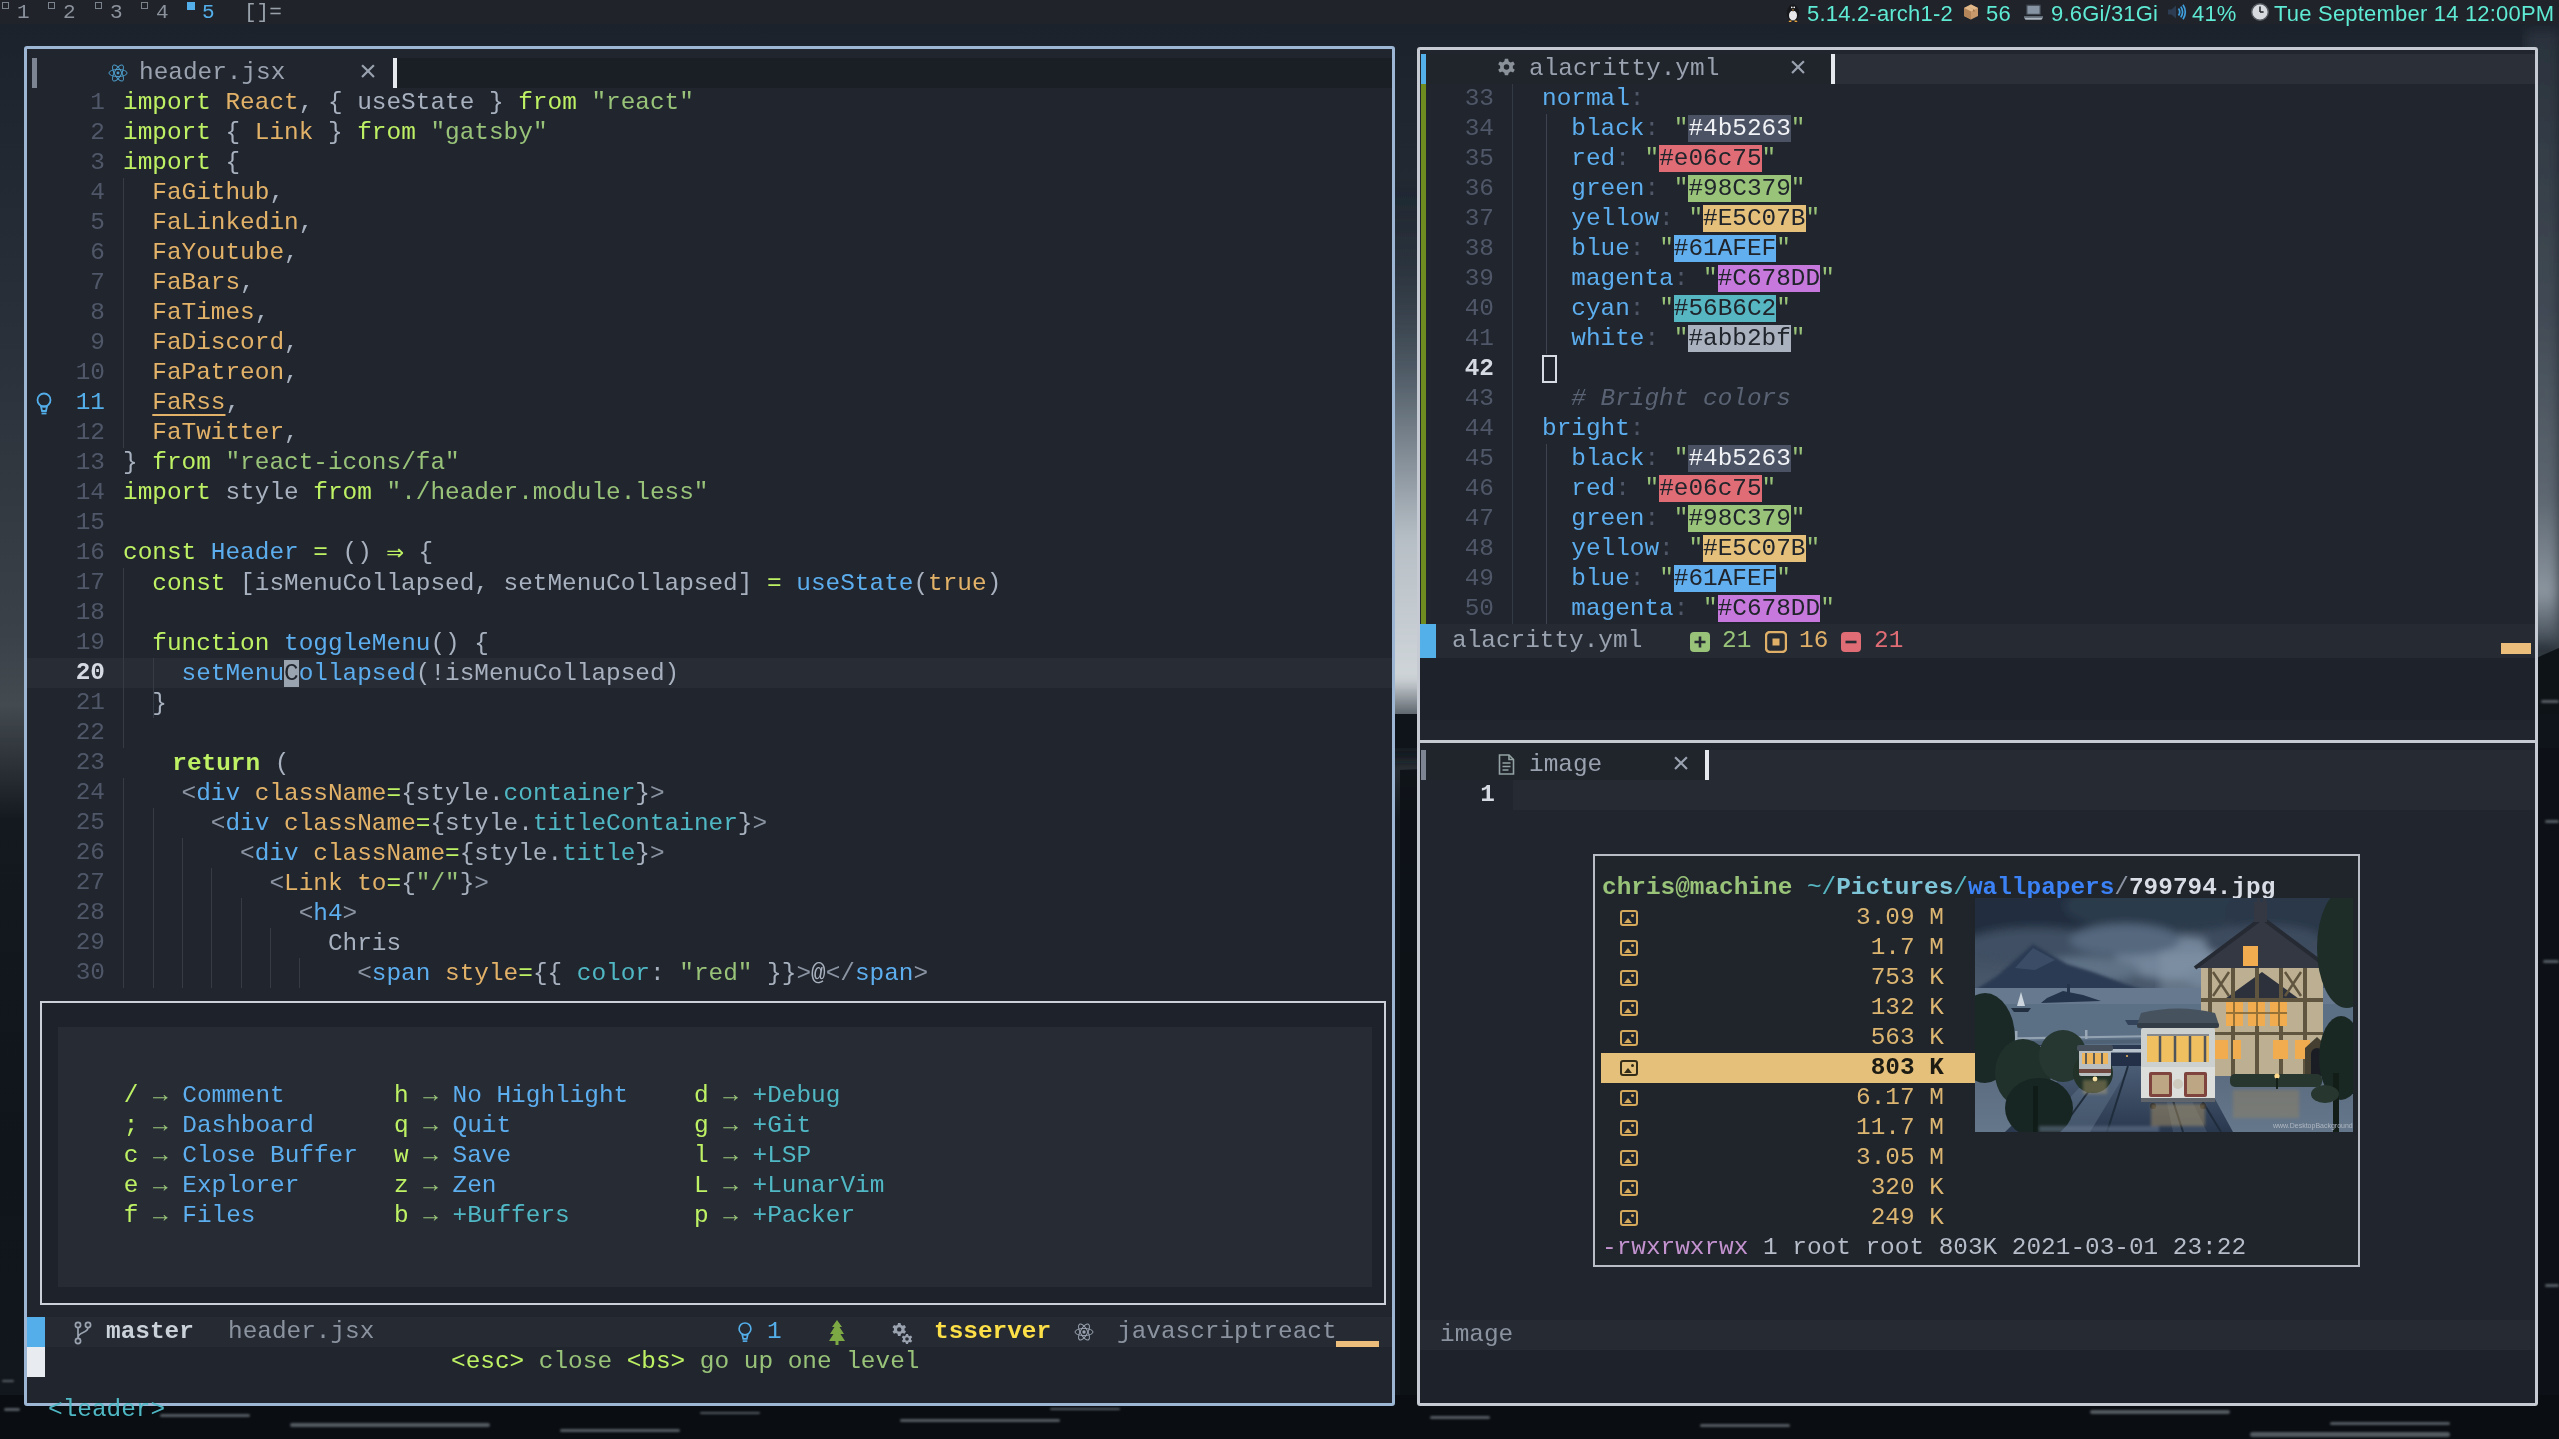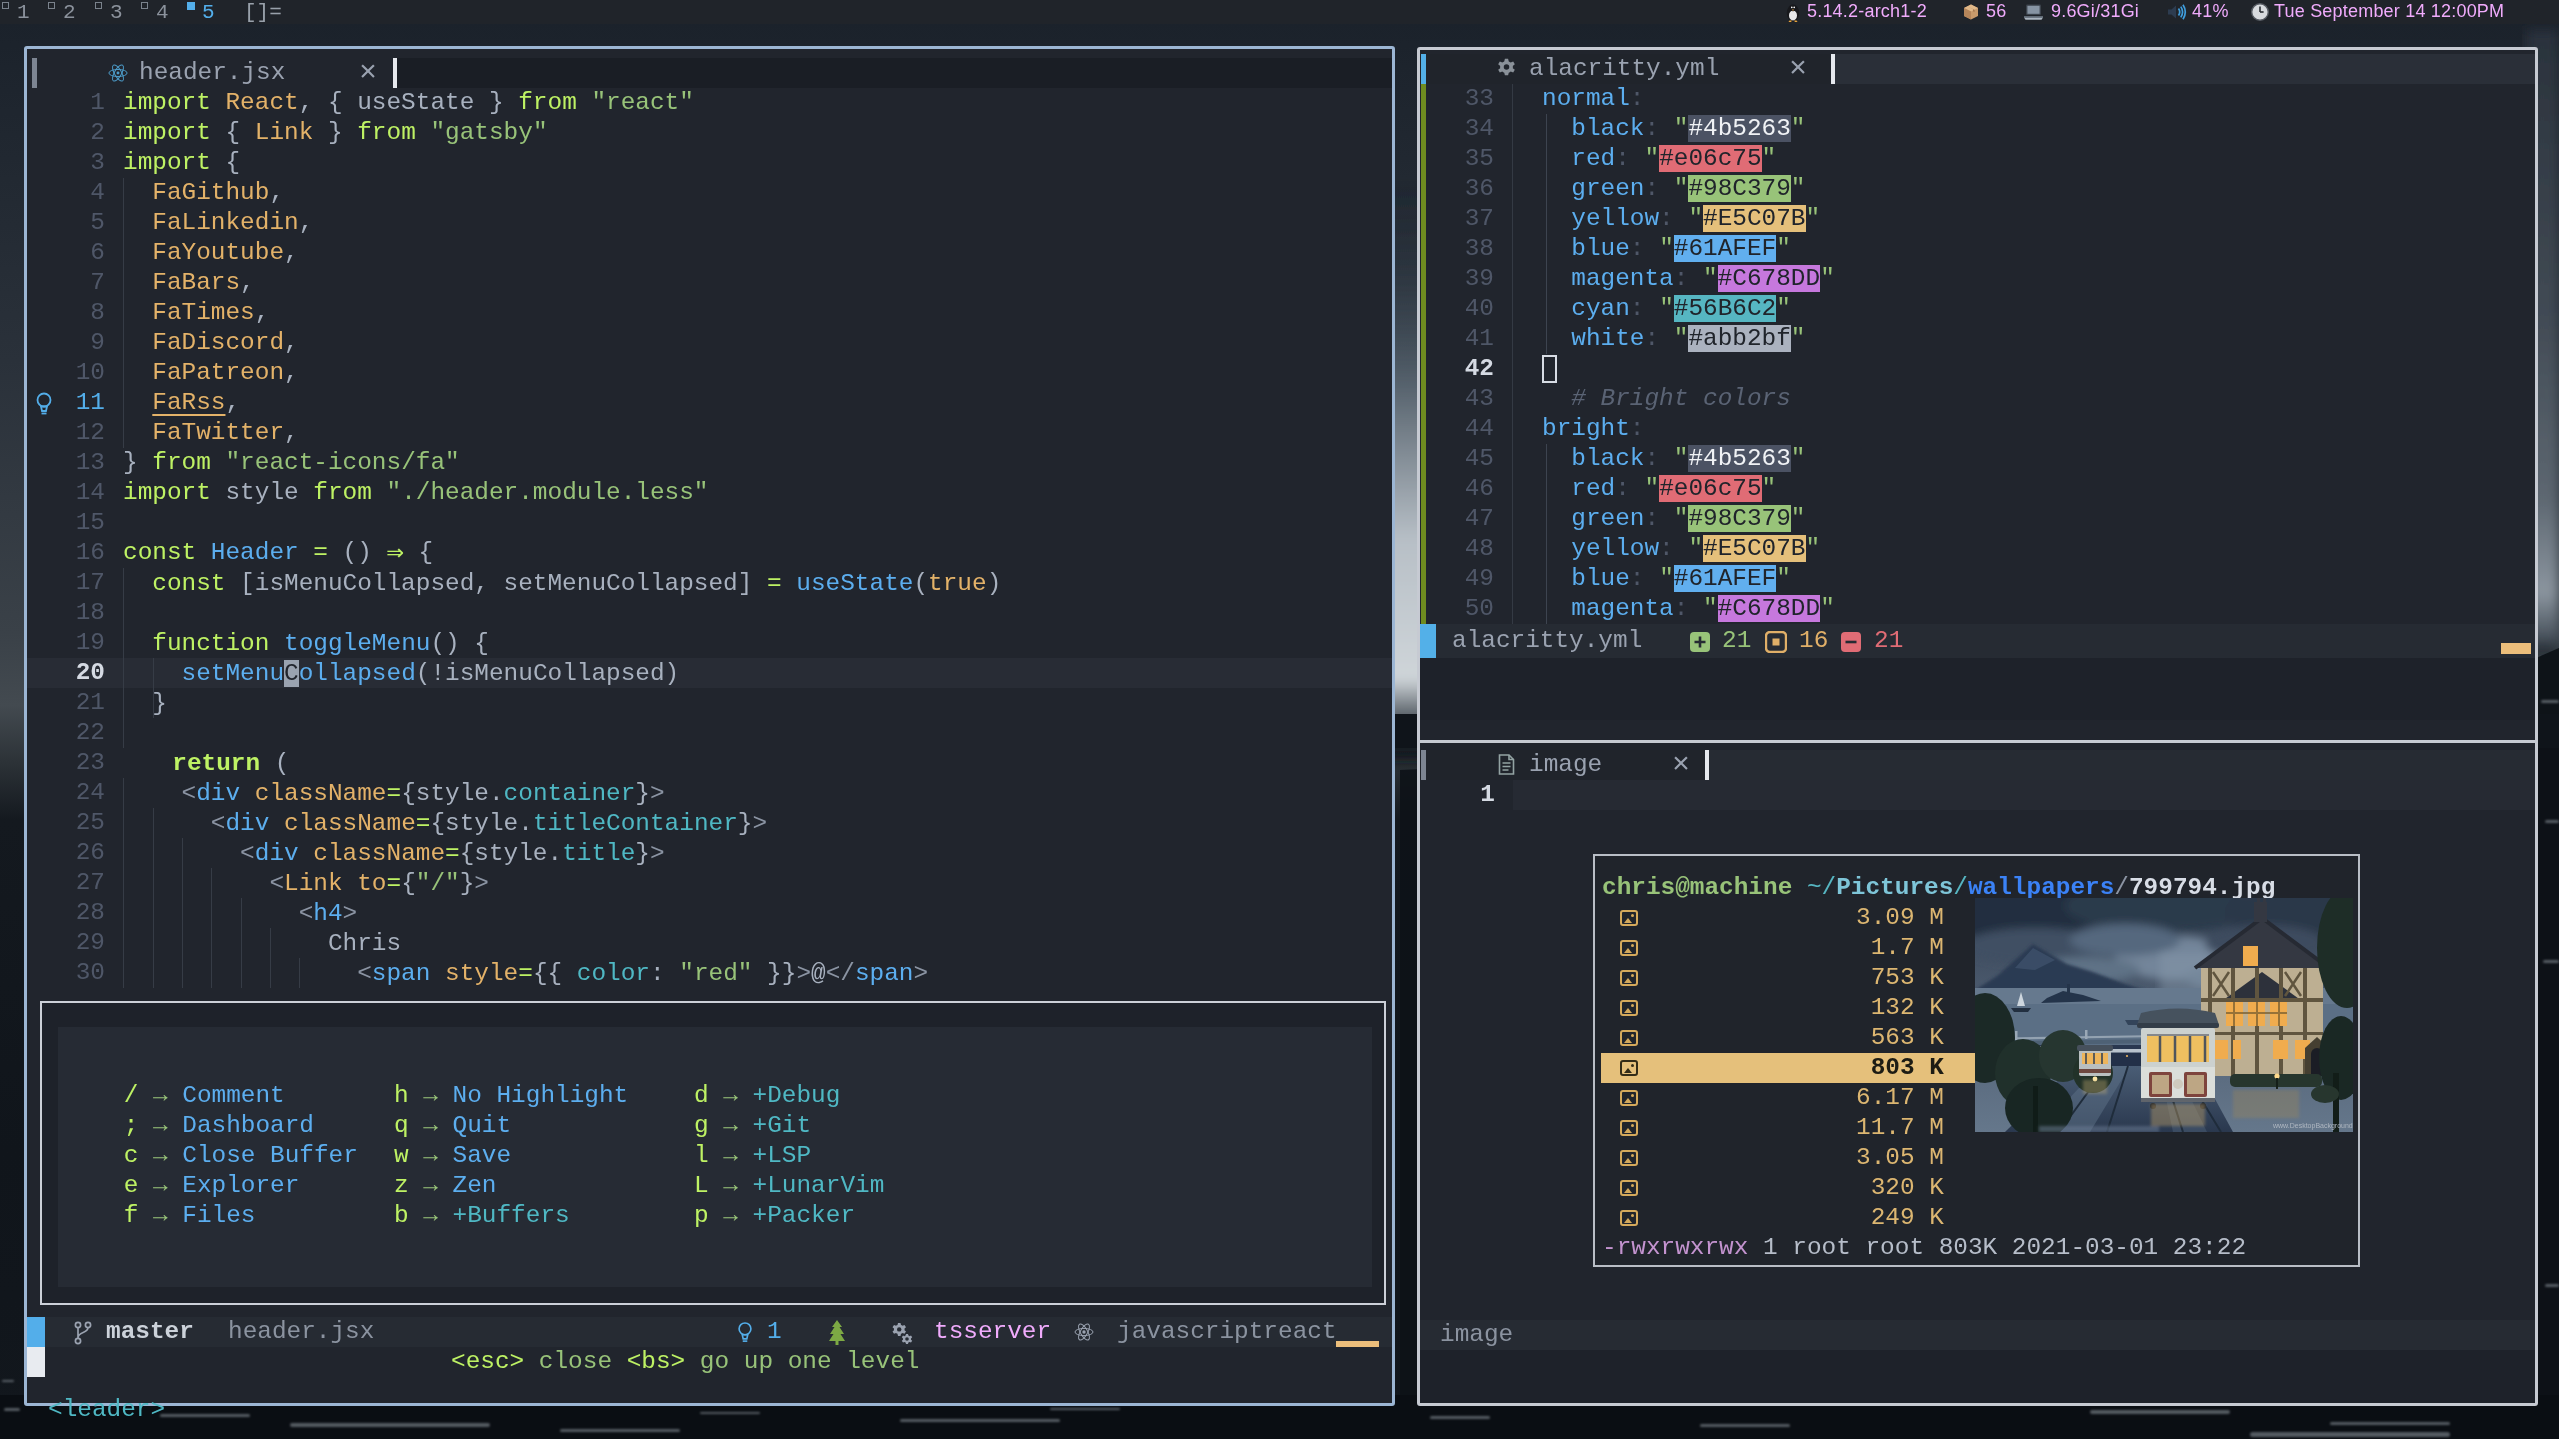--- a/index.html
+++ b/index.html
@@ -107,21 +107,21 @@
   <span class="abs" style="left:48px;top:2px;width:7px;height:7px;border:1.5px solid #7a828c;"></span>
   <span class="abs" style="left:63px;top:1px;">2</span>
   <span class="abs" style="left:95px;top:2px;width:7px;height:7px;border:1.5px solid #7a828c;"></span>
   <span class="abs" style="left:110px;top:1px;">3</span>
   <span class="abs" style="left:141px;top:2px;width:7px;height:7px;border:1.5px solid #7a828c;"></span>
   <span class="abs" style="left:156px;top:1px;">4</span>
   <span class="abs" style="left:187px;top:2px;width:8px;height:8px;background:#53aeea;"></span>
   <span class="abs" style="left:202px;top:1px;color:#53aeea;">5</span>
   <span class="abs" style="left:244px;top:1px;color:#99a1ab;">[]=</span>
 </div>
-<div class="abs" id="bar-right" style="top:0;left:0;width:2559px;height:24px;font-family:'Liberation Sans',sans-serif;font-size:18px;letter-spacing:0.2px;color:#f0abfc;">
+<div class="abs" id="bar-right" style="top:0;left:0;width:2559px;height:24px;font-family:'Liberation Sans',sans-serif;font-size:22px;letter-spacing:0.2px;color:#5eead4;">
 
   <svg class="abs" style="left:1785px;top:3px;" width="16" height="19" viewBox="0 0 16 19">
     <ellipse cx="8" cy="10" rx="6.2" ry="8.4" fill="#17181c"></ellipse>
     <ellipse cx="8" cy="12.5" rx="4" ry="5" fill="#e8e8ea"></ellipse>
     <ellipse cx="8" cy="5" rx="3.4" ry="3.2" fill="#17181c"></ellipse>
     <circle cx="6.8" cy="4.4" r="0.8" fill="#fff"></circle>
       <circle cx="9.2" cy="4.4" r="0.8" fill="#fff"></circle>
     <path d="M7 6.5 L9 6.5 L8 8 Z" fill="#e8a33d"></path>
     <path d="M4.5 17.5 L7 17.5 L6 19 L3.5 19 Z" fill="#e8a33d"></path>
     <path d="M9 17.5 L11.5 17.5 L12.5 19 L10 19 Z" fill="#e8a33d"></path>
@@ -301,21 +301,21 @@
     <rect x="9.5" y="21" width="3" height="4" fill="#7da944"></rect>
   </svg>
   <svg class="abs" style="left:861px;top:1273px;" width="26" height="22" viewBox="0 0 26 22">
     <g fill="#9aa2b0">
       <path d="M10 1 L12.5 1 L13 3 A5 5 0 0 1 14.5 3.8 L16.5 3 L18 5.2 L16.5 6.5 A5 5 0 0 1 16.5 8.2 L18 9.5 L16.5 11.7 L14.5 11 A5 5 0 0 1 13 11.8 L12.5 14 L10 14 L9.5 11.8 A5 5 0 0 1 8 11 L6 11.7 L4.5 9.5 L6 8.2 A5 5 0 0 1 6 6.5 L4.5 5.2 L6 3 L8 3.8 A5 5 0 0 1 9.5 3 Z"></path>
       <circle cx="11.2" cy="7.4" r="2.2" fill="#262b33"></circle>
       <path d="M18 12 L20 12 L20.4 13.6 A4 4 0 0 1 21.5 14.2 L23 13.6 L24.2 15.3 L23 16.4 A4 4 0 0 1 23 17.7 L24.2 18.7 L23 20.5 L21.5 19.9 A4 4 0 0 1 20.4 20.5 L20 22 L18 22 L17.6 20.5 A4 4 0 0 1 16.5 19.9 L15 20.5 L13.8 18.7 L15 17.7 A4 4 0 0 1 15 16.4 L13.8 15.3 L15 13.6 L16.5 14.2 A4 4 0 0 1 17.6 13.6 Z"></path>
       <circle cx="19" cy="17" r="1.8" fill="#262b33"></circle>
     </g>
   </svg>
-  <div class="abs mono" style="left:907px;top:1268px;color:#f0abfc;font-weight:normal;text-align:right;">tsserver</div>
+  <div class="abs mono" style="left:907px;top:1268px;color:#fde047;font-weight:bold;text-align:right;">tsserver</div>
   <svg class="abs" style="left:1047px;top:1273px;" width="20" height="20" viewBox="-10 -10 20 20">
     <g fill="none" stroke="#9aa2b0" stroke-width="1">
       <ellipse rx="9" ry="3.6"></ellipse>
         <ellipse rx="9" ry="3.6" transform="rotate(60)"></ellipse>
         <ellipse rx="9" ry="3.6" transform="rotate(120)"></ellipse>
     </g>
       <circle r="1.7" fill="#9aa2b0"></circle>
   </svg>
   <div class="abs mono" style="left:1090px;top:1268px;color:#8b93a0;">javascriptreact</div>
   <div class="abs" style="left:1309px;top:1292px;width:43px;height:6px;background:#ecbe7b;"></div>

